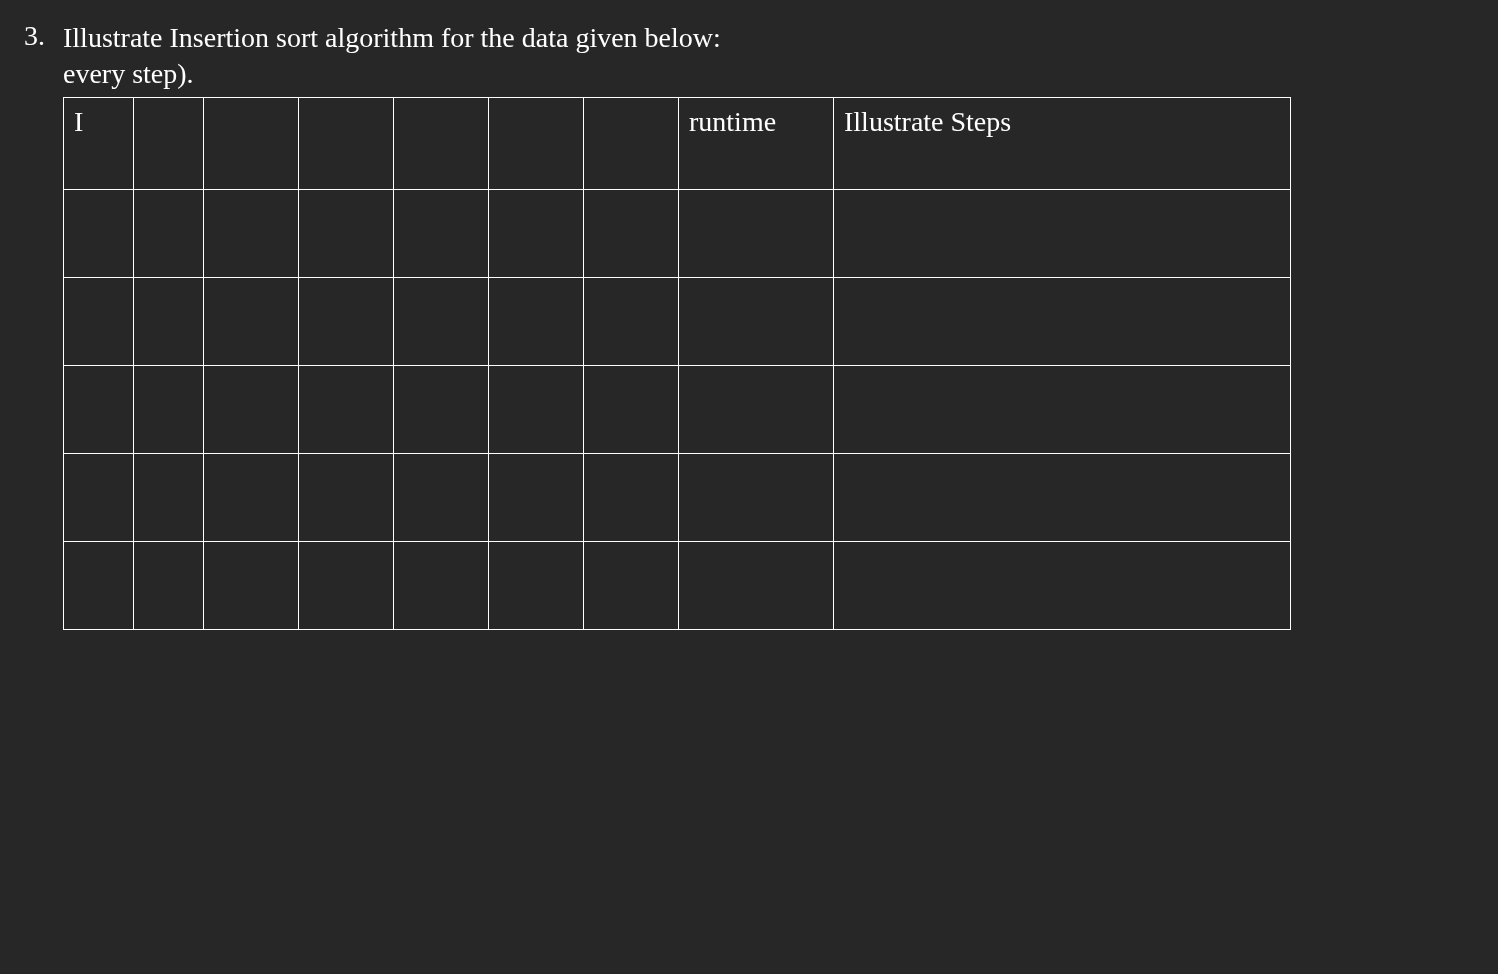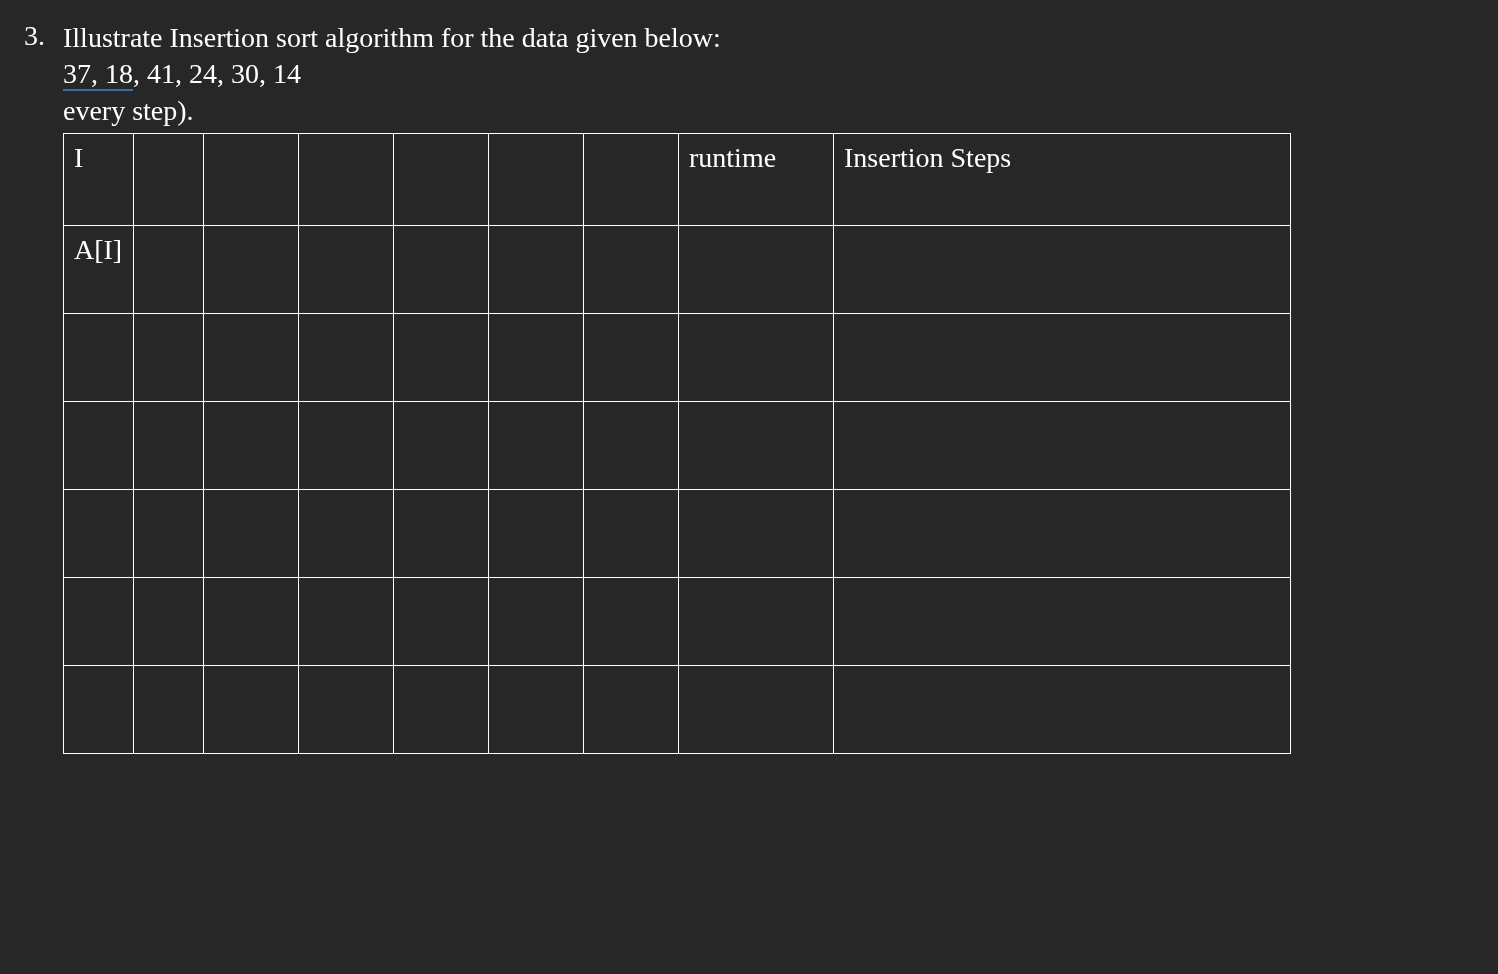--- a/index.html
+++ b/index.html
@@ -69,49 +69,35 @@
   </style>
 </head>
 <body>
 
 <div class="container">
   <div class="number-col">
     <span>3.</span>
   </div>
   <div class="content-col">
     <div class="question-line">Illustrate Insertion sort algorithm for the data given below:</div>
-    <div class="data-line">
-      <span class="underlined">37,  18</span><span>,   41,   24,   30,  14</span>
-    </div>
     <div class="question-line">every step).</div>
 
     <div class="table-container">
       <table>
         <tbody>
             <tr>
           <td class="col-narrow">I</td>
           <td class="col-narrow"></td>
           <td class="col-mid"></td>
           <td class="col-mid"></td>
           <td class="col-mid"></td>
           <td class="col-mid"></td>
           <td class="col-mid"></td>
           <td class="col-runtime">runtime</td>
-          <td class="col-algo">Insertion Steps</td>
-        </tr>
-        <tr>
-          <td class="col-narrow">A[I]</td>
-          <td class="col-narrow"></td>
-          <td class="col-mid"></td>
-          <td class="col-mid"></td>
-          <td class="col-mid"></td>
-          <td class="col-mid"></td>
-          <td class="col-mid"></td>
-          <td class="col-runtime"></td>
-          <td class="col-algo"></td>
+          <td class="col-algo">Illustrate Steps</td>
         </tr>
         <tr>
           <td class="col-narrow"></td>
           <td class="col-narrow"></td>
           <td class="col-mid"></td>
           <td class="col-mid"></td>
           <td class="col-mid"></td>
           <td class="col-mid"></td>
           <td class="col-mid"></td>
           <td class="col-runtime"></td>

